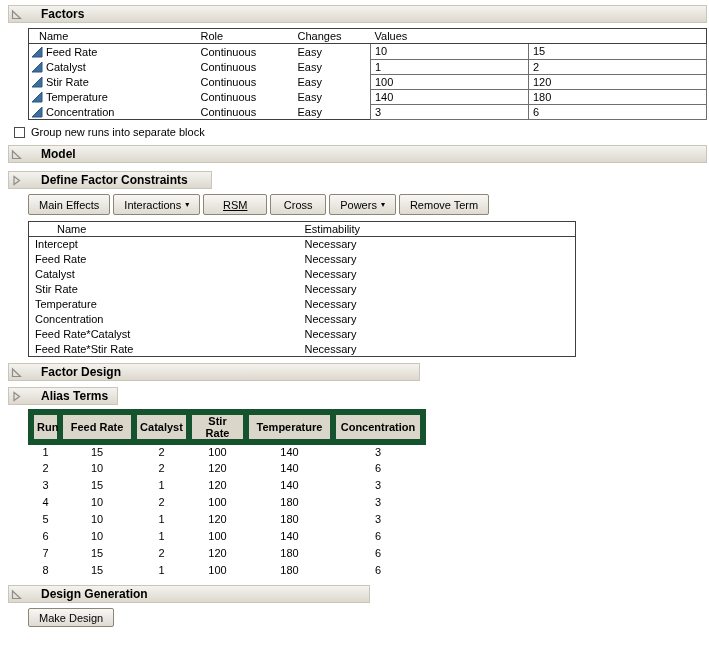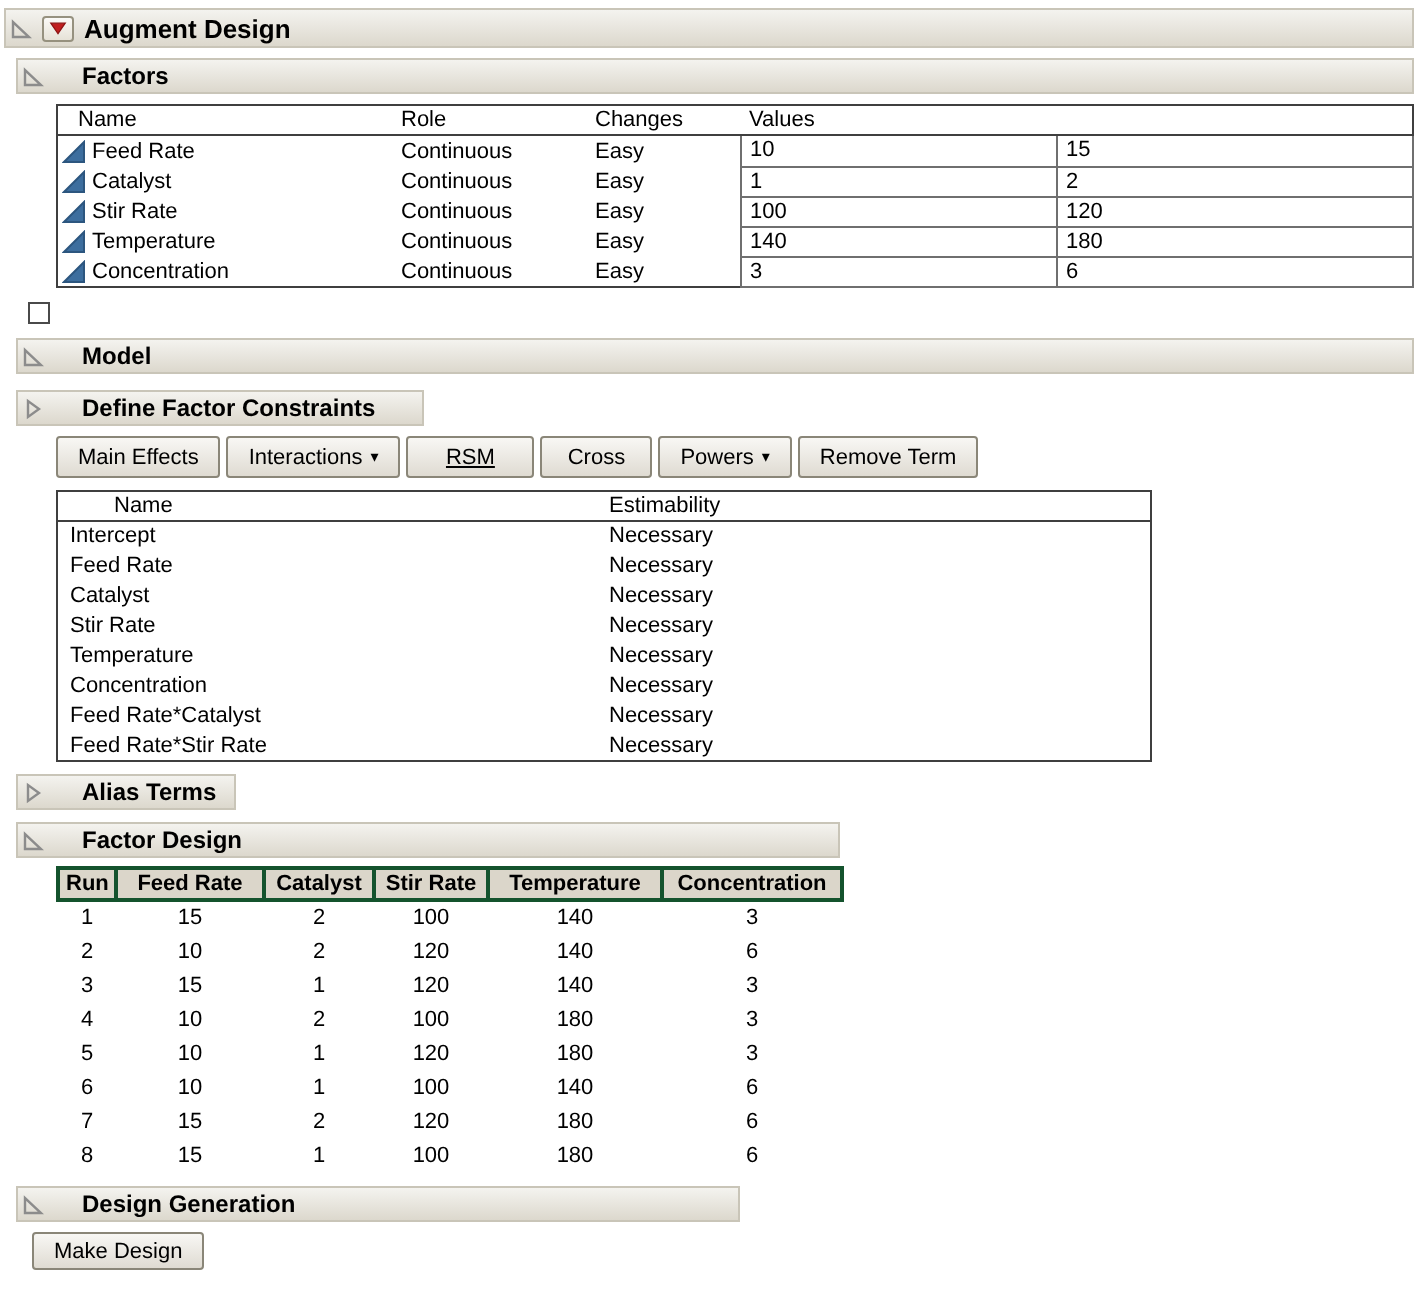--- a/index.html
+++ b/index.html
@@ -59,48 +59,37 @@
   .arrow { font-size: 8px; line-height: 1; }
 
   .model-table { width: 547px; margin: 6px 0 0 28px; border: 1px solid #3f3f3f; }
   .model-table th { font-weight: normal; text-align: left; height: 15px; padding: 0 4px;
                     border-bottom: 1px solid #3f3f3f; }
   .model-table th.name-h { padding-left: 28px; }
   .model-table td { height: 15px; padding: 0 4px; }
   .model-table td.mname { padding-left: 6px; }
 
   .fd-table { width: 392px; margin: 4px 0 0 28px; }
-  .fd-table th { height: 16px; background: #dbd6ca; border: 2px solid #14532d; font-weight: bold;
+  .fd-table th { height: 16px; background: #dbd6ca; border: 6px solid #14532d; font-weight: bold;
                  padding: 0 3px; text-align: center; }
   .fd-table td { height: 17px; text-align: center; padding: 0 3px; }
 
   .runs-row { margin: 4px 0 0 14px; width: 356px; height: 18px; display: flex; align-items: center;
               justify-content: space-between; }
   .runs-input { width: 82px; height: 17px; border: 1px solid #454545; background: #fff;
                 font-family: "Liberation Sans", sans-serif; font-size: 11px; text-align: right;
                 padding: 0 3px; }
-  .make-btn { margin: 5px 0 0 16px; height: 19px; }
+  .make-btn { margin: 5px 0 0 28px; height: 19px; }
 </style>
 </head>
 <body>
 
 <div class="container">
 
   
-  <div class="title-bar">
-    <svg class="disc" viewBox="0 0 11 11">
-        <polygon points="1.5,2 1.5,9.5 9.5,9.5"></polygon>
-      </svg>
-    <span class="red-btn">
-      <svg viewBox="0 0 12 10">
-          <polygon points="1.5,2 10.5,2 6,8.5" fill="#c11f1f" stroke="#8e1414" stroke-width="0.8"></polygon>
-        </svg>
-    </span>
-    <span class="title-text">Augment Design</span>
-  </div>
 
   
   <div class="oh oh-full" style="margin-top:5px;">
     <svg class="disc" viewBox="0 0 11 11">
         <polygon points="1.5,2 1.5,9.5 9.5,9.5"></polygon>
       </svg>
     <span>Factors</span>
   </div>
 
   <table class="factors-table">
@@ -178,20 +167,21 @@
         <td>Continuous</td>
         <td>Easy</td>
         <td class="vcell">3</td>
         <td class="vcell">6</td>
       </tr>
     </tbody>
   </table>
 
   <div class="check-row">
     <span class="checkbox"></span>
+    <span>Group new runs into separate block</span>
   </div>
 
   
   <div class="oh oh-full mt-model">
     <svg class="disc" viewBox="0 0 11 11">
         <polygon points="1.5,2 1.5,9.5 9.5,9.5"></polygon>
       </svg>
     <span>Model</span>
   </div>
 
@@ -267,33 +257,33 @@
           <td>Necessary</td>
         </tr>
       <tr>
           <td class="mname">Feed Rate*Stir Rate</td>
           <td>Necessary</td>
         </tr>
     </tbody>
   </table>
 
   
+  <div class="oh w-fd mt-fd">
+    <svg class="disc" viewBox="0 0 11 11">
+        <polygon points="1.5,2 1.5,9.5 9.5,9.5"></polygon>
+      </svg>
+    <span>Factor Design</span>
+  </div>
+
+  
   <div class="oh w-alias mt-alias">
     <svg class="disc" viewBox="0 0 11 11">
         <polygon points="3,1.5 3,9.5 8.5,5.5"></polygon>
       </svg>
     <span>Alias Terms</span>
-  </div>
-
-  
-  <div class="oh w-fd mt-fd">
-    <svg class="disc" viewBox="0 0 11 11">
-        <polygon points="1.5,2 1.5,9.5 9.5,9.5"></polygon>
-      </svg>
-    <span>Factor Design</span>
   </div>
 
   <table class="fd-table">
     <colgroup>
         <col style="width:29px">
         <col style="width:74px">
         <col style="width:55px">
         <col style="width:57px">
         <col style="width:87px">
         <col style="width:90px">

